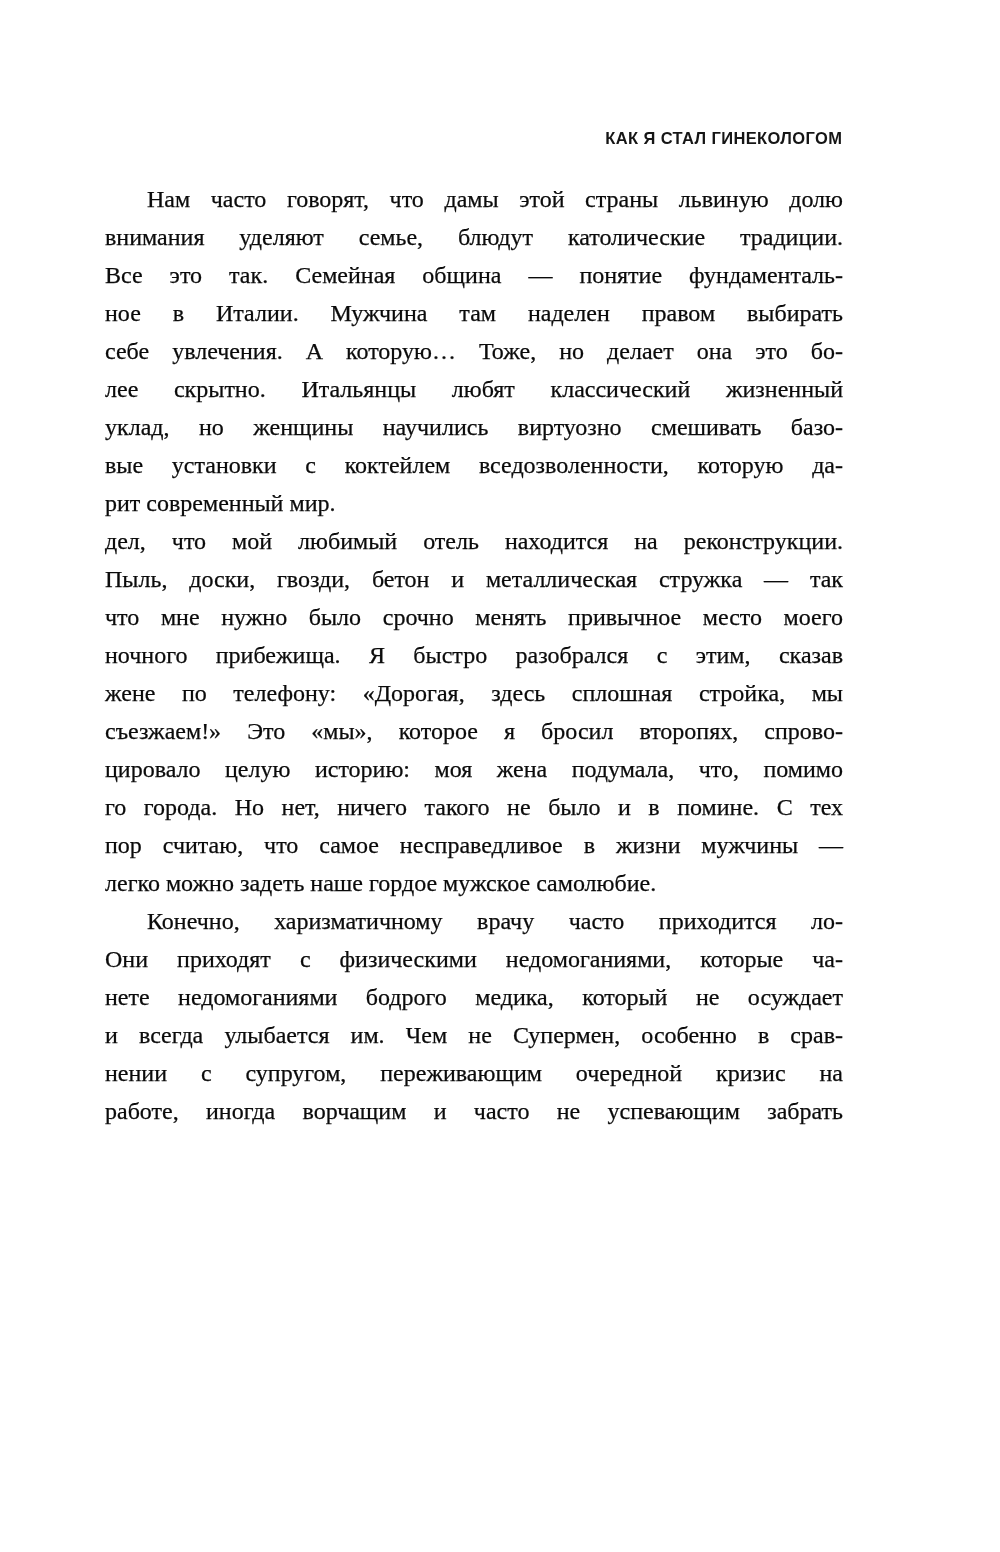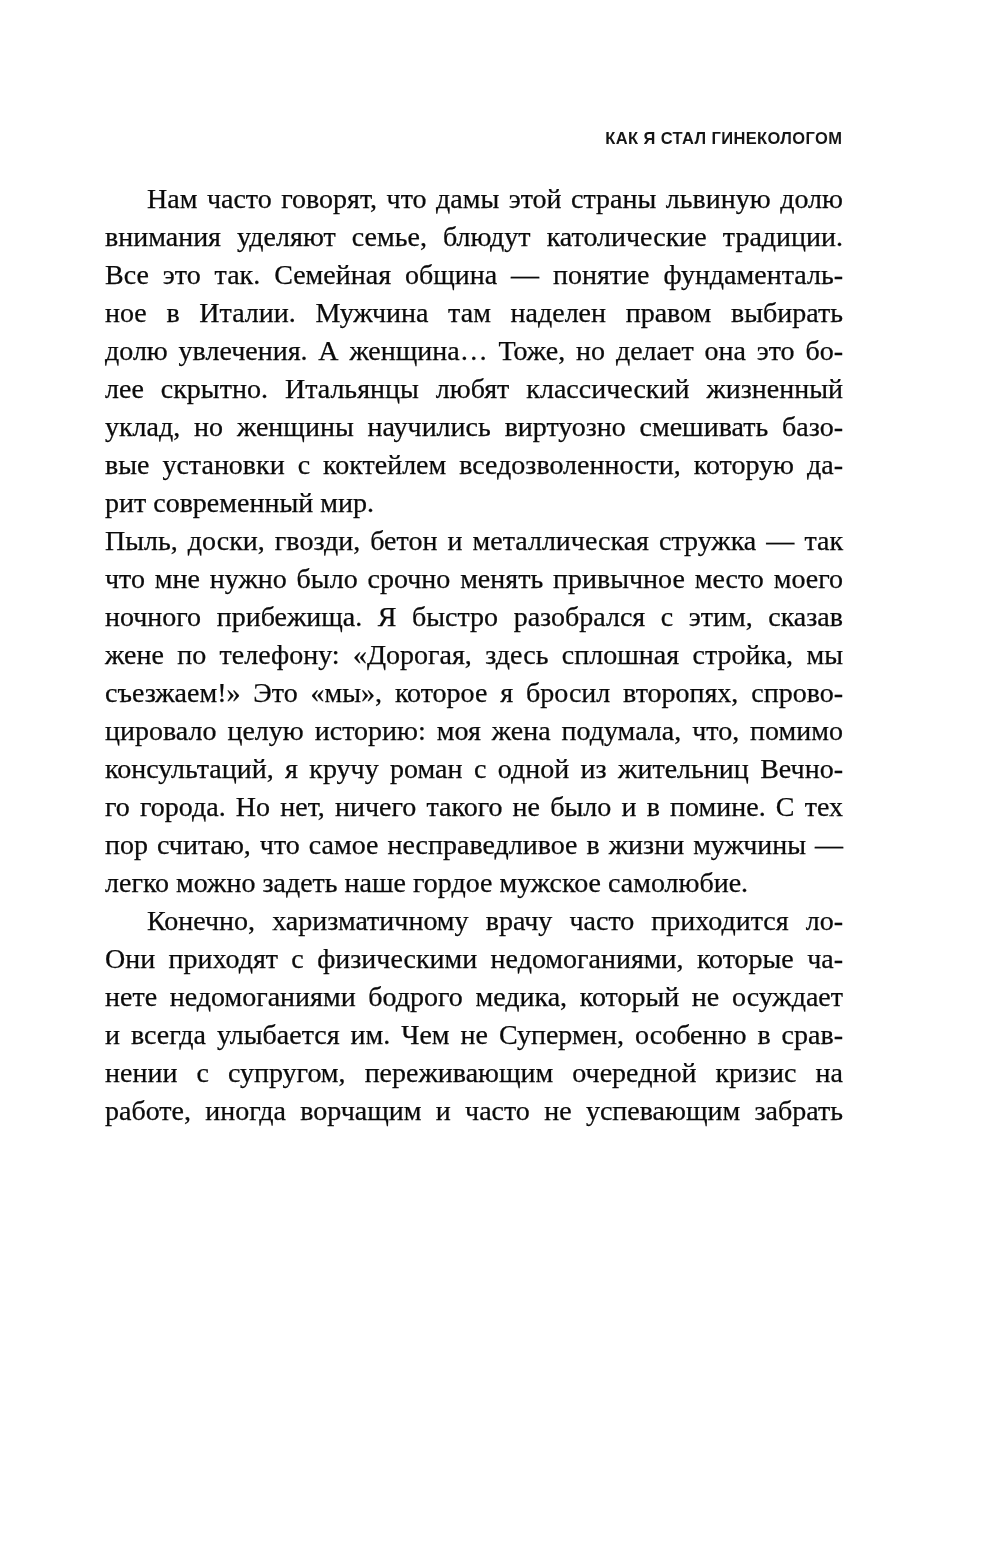--- a/index.html
+++ b/index.html
@@ -27,21 +27,21 @@
     color: #151515;
     white-space: nowrap;
     transform: scaleX(0.97);
     transform-origin: right center;
   }
   .text-block {
     position: absolute;
     top: 180px;
     left: 105px;
     width: 738px;
-    font-size: 28px;
+    font-size: 24px;
     line-height: 38px;
     -webkit-text-stroke: 0.25px #0b0b0b;
   }
   .paragraph {
     margin: 0;
     padding: 0;
   }
   .line {
     text-align: justify;
     text-align-last: justify;
@@ -70,34 +70,34 @@
 
 <div class="page">
   <div class="running-head">КАК Я СТАЛ ГИНЕКОЛОГОМ</div>
 
   <div class="text-block" id="text-block">
       <div class="paragraph">
         <div class="line first">Нам часто говорят, что дамы этой страны львиную долю</div>
         <div class="line">внимания уделяют семье, блюдут католические традиции.</div>
         <div class="line">Все это так. Семейная община — понятие фундаменталь-</div>
         <div class="line">ное в Италии. Мужчина там наделен правом выбирать</div>
-        <div class="line">долю увлечения. А женщина… Тоже, но делает она это бо-</div>
+        <div class="line">себе увлечения. А которую… Тоже, но делает она это бо-</div>
         <div class="line">лее скрытно. Итальянцы любят классический жизненный</div>
         <div class="line">уклад, но женщины научились виртуозно смешивать базо-</div>
         <div class="line">вые установки с коктейлем вседозволенности, которую да-</div>
         <div class="line last">рит современный мир.</div>
       </div>
       <div class="paragraph">
+        <div class="line">дел, что мой любимый отель находится на реконструкции.</div>
         <div class="line">Пыль, доски, гвозди, бетон и металлическая стружка — так</div>
         <div class="line">что мне нужно было срочно менять привычное место моего</div>
         <div class="line">ночного прибежища. Я быстро разобрался с этим, сказав</div>
         <div class="line">жене по телефону: «Дорогая, здесь сплошная стройка, мы</div>
         <div class="line">съезжаем!» Это «мы», которое я бросил второпях, спрово-</div>
         <div class="line">цировало целую историю: моя жена подумала, что, помимо</div>
-        <div class="line">консультаций, я кручу роман с одной из жительниц Вечно-</div>
         <div class="line">го города. Но нет, ничего такого не было и в помине. С тех</div>
         <div class="line">пор считаю, что самое несправедливое в жизни мужчины —</div>
         <div class="line last">легко можно задеть наше гордое мужское самолюбие.</div>
       </div>
       <div class="paragraph">
         <div class="line first">Конечно, харизматичному врачу часто приходится ло-</div>
         <div class="line">Они приходят с физическими недомоганиями, которые ча-</div>
         <div class="line">нете недомоганиями бодрого медика, который не осуждает</div>
         <div class="line">и всегда улыбается им. Чем не Супермен, особенно в срав-</div>
         <div class="line">нении с супругом, переживающим очередной кризис на</div>

